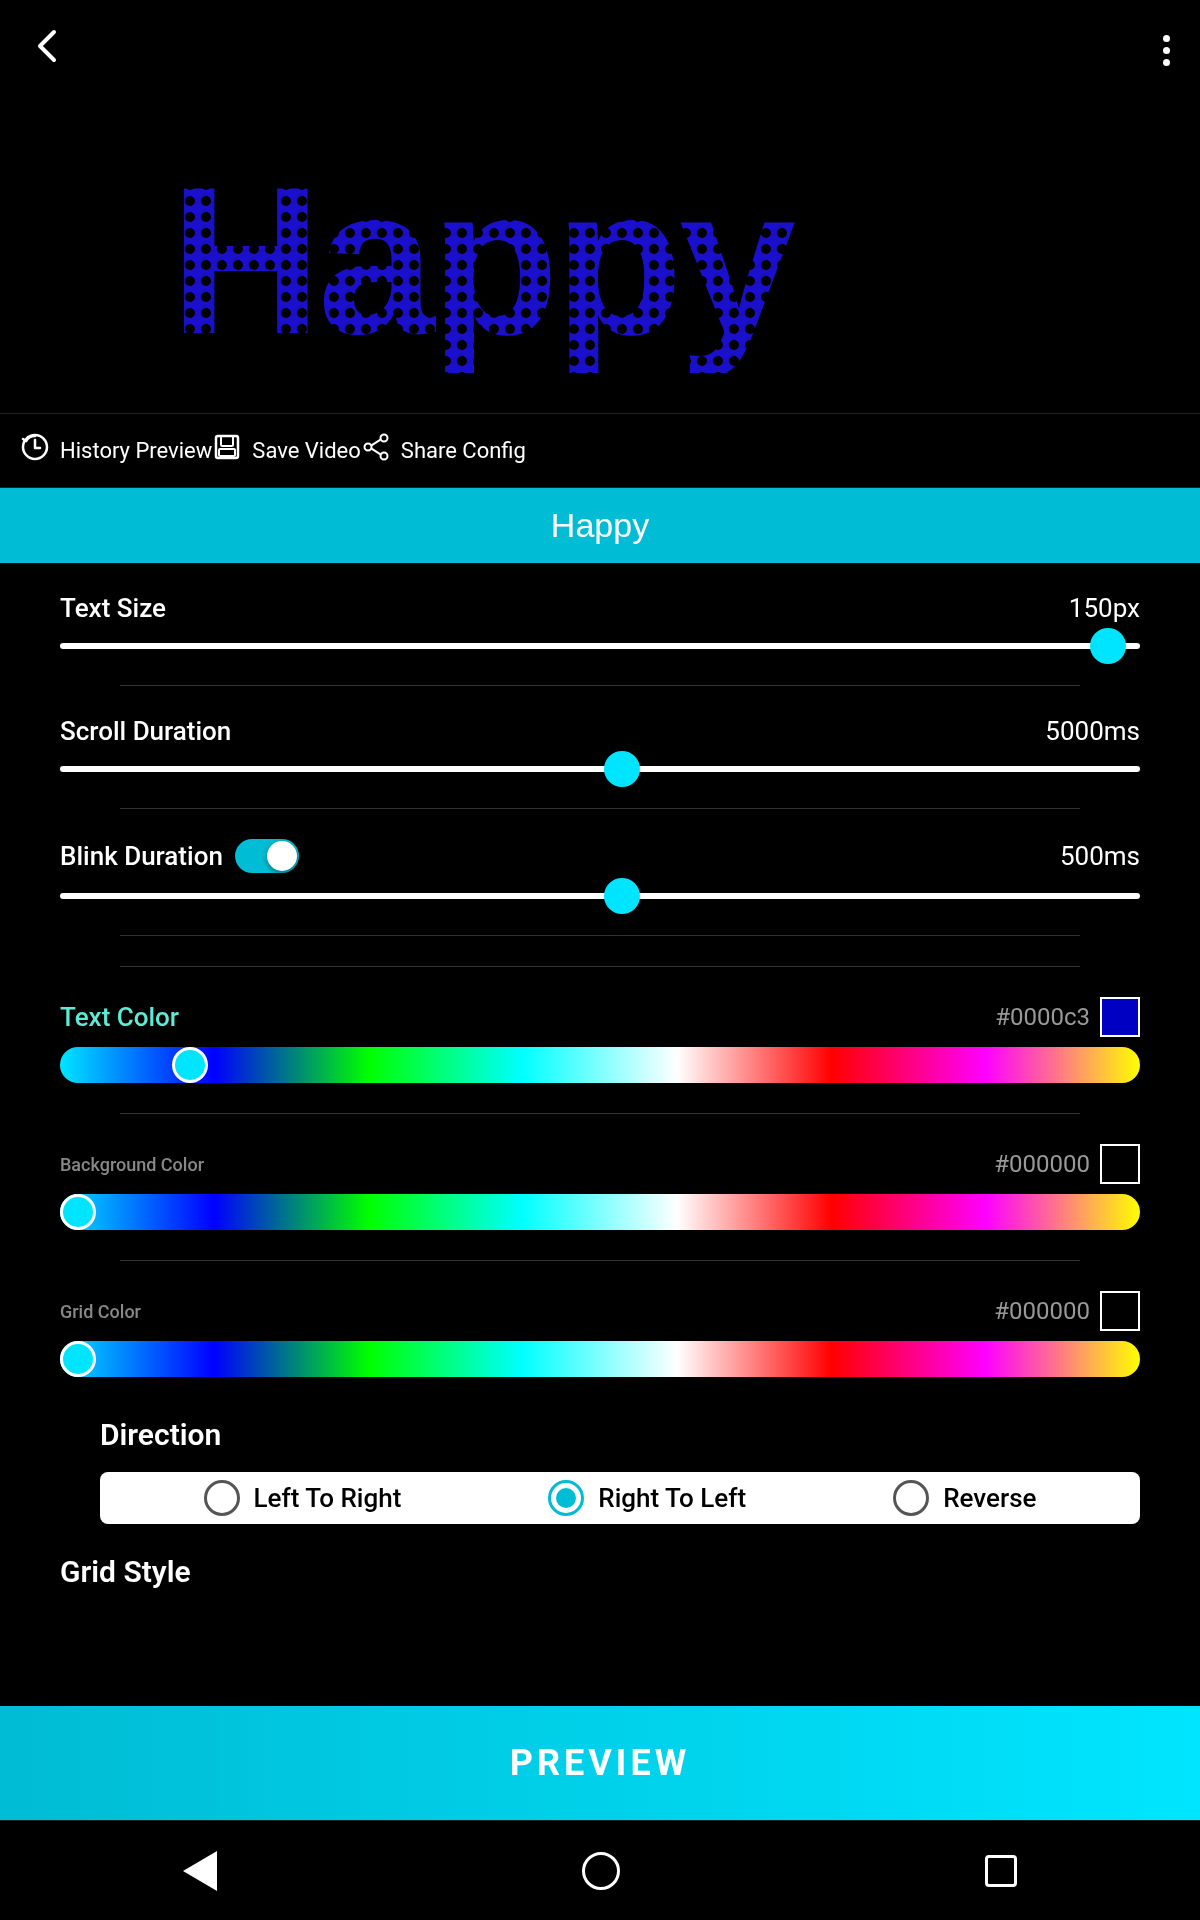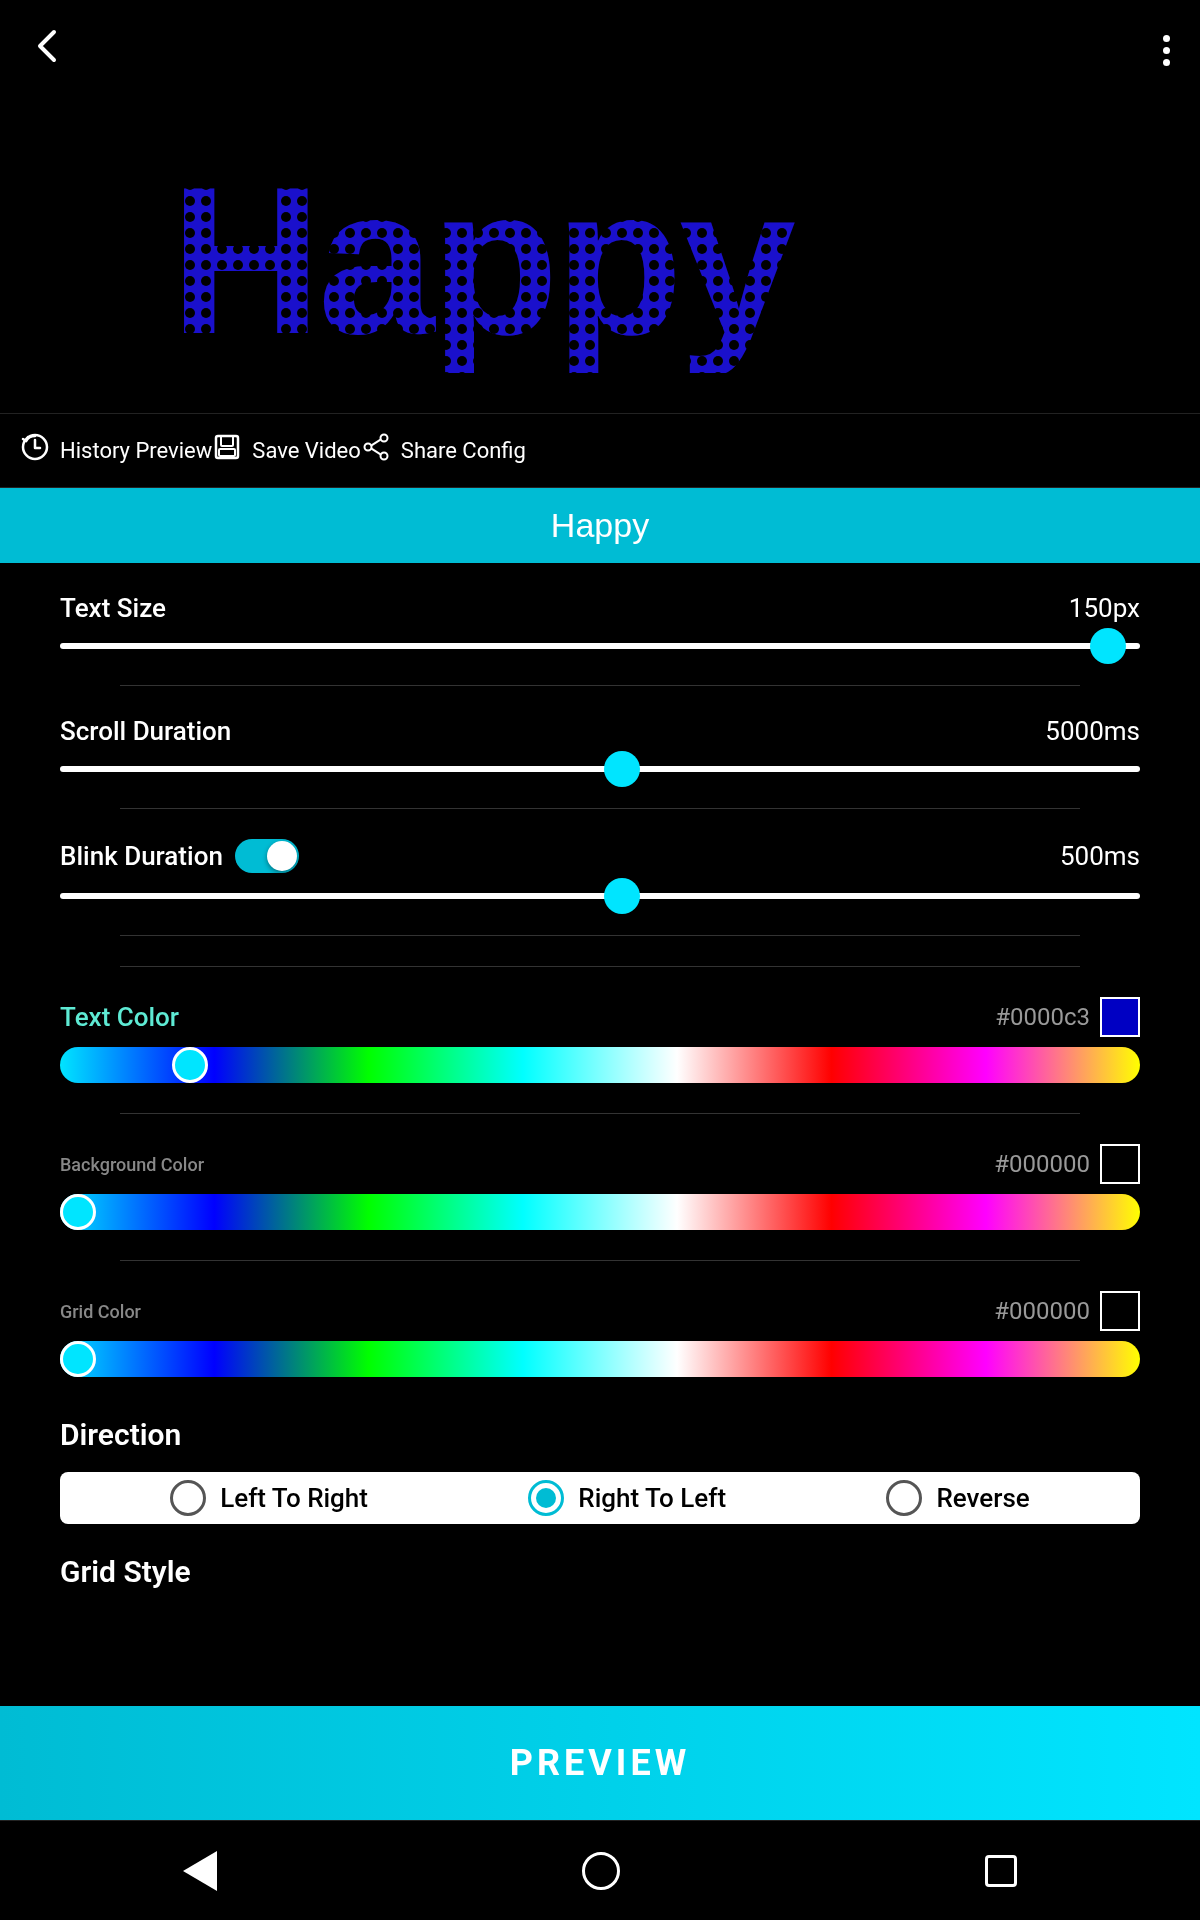--- a/index.html
+++ b/index.html
@@ -241,20 +241,21 @@
       top: 50%;
       transform: translateY(-50%);
       cursor: pointer;
       border: 3px solid #fff;
       z-index: 2;
     }
 
     
     .direction-section {
       padding: 10px 60px 20px;
+      margin-left: 40px;
     }
 
     .direction-label {
       font-size: 30px;
       font-weight: 600;
       color: #fff;
       margin-bottom: 20px;
     }
 
     .direction-options {

